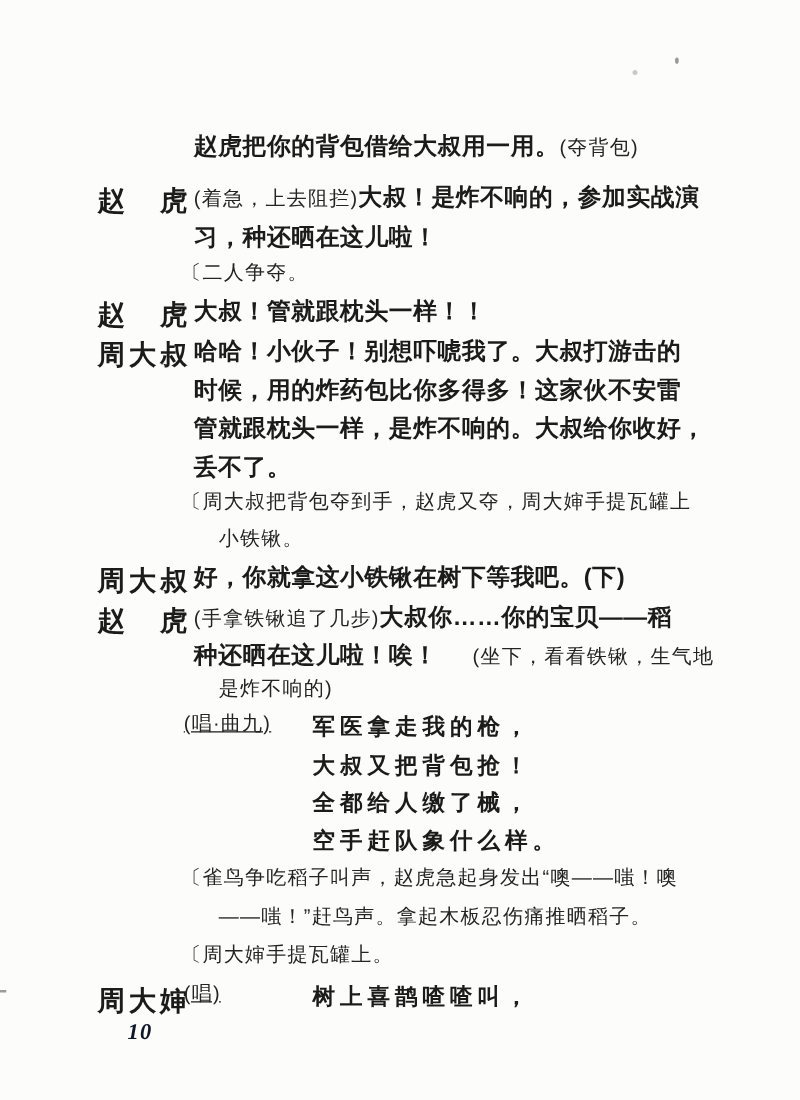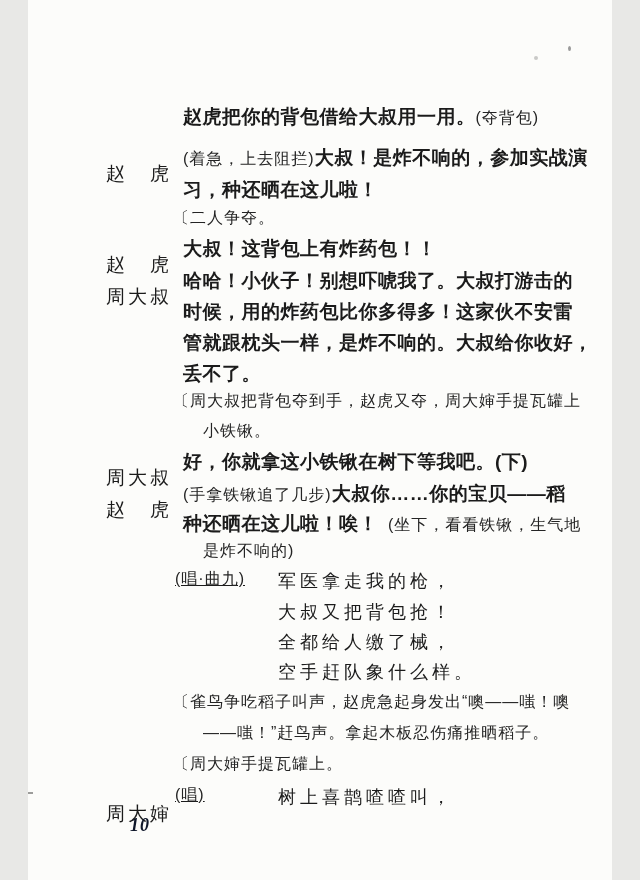--- a/index.html
+++ b/index.html
@@ -2,40 +2,40 @@
 <html><head>
 <meta charset="utf-8">
 <style>
   html, body {
     margin: 0;
     padding: 0;
     background: #e8e8e6;
   }
   .page {
     position: relative;
-    width: 584px;
+    width: 640px;
     height: 880px;
     margin: 0 auto;
     background: #fcfcfa;
     overflow: hidden;
     font-family: "Liberation Sans", sans-serif;
     color: #1b1b1b;
   }
   .row {
     position: absolute;
     left: 0;
     right: 0;
     white-space: nowrap;
   }
   .speaker {
     position: absolute;
     left: 78px;
-    top: 16px;
-    font-size: 19px;
-    font-weight: 400;
+    top: 1px;
+    font-size: 22px;
+    font-weight: 700;
     letter-spacing: 3px;
   }
   .body {
     position: absolute;
     top: 0;
   }
   .at-dialogue { left: 155px; }
   .at-stage    { left: 145px; }
   .at-stagecont{ left: 155px; margin-left: 20px; }
   .at-verse    { left: 250px; }
@@ -46,24 +46,24 @@
     letter-spacing: 0.5px;
   }
   .stg {
     font-size: 16px;
     font-weight: 500;
     letter-spacing: 1px;
     color: #242424;
   }
   .verse {
     font-size: 18px;
-    font-weight: 400;
+    font-weight: 700;
     letter-spacing: 4px;
   }
-  .gap-before { margin-left: 10px; }
+  .gap-before { margin-left: 28px; }
   .page-number {
     position: absolute;
     left: 102px;
     top: 815px;
     font-family: "Liberation Serif", serif;
     font-style: italic;
     font-weight: 600;
     font-size: 18px;
     letter-spacing: 1px;
     color: #0f172a;
@@ -102,21 +102,21 @@
   <div class="row" style="top:177px">
     <span class="body at-dialogue"><span class="dlg">习，种还晒在这儿啦！</span></span>
   </div>
 
   <div class="row" style="top:208px">
     <span class="body at-stage"><span class="stg">〔二人争夺。</span></span>
   </div>
 
   <div class="row" style="top:236px">
     <span class="speaker">赵　虎</span>
-    <span class="body at-dialogue"><span class="dlg">大叔！这背包上有炸药包！！</span></span>
+    <span class="body at-dialogue"><span class="dlg">大叔！管就跟枕头一样！！</span></span>
   </div>
 
   <div class="row" style="top:268px">
     <span class="speaker">周大叔</span>
     <span class="body at-dialogue"><span class="dlg">哈哈！小伙子！别想吓唬我了。大叔打游击的</span></span>
   </div>
 
   <div class="row" style="top:299px">
     <span class="body at-dialogue"><span class="dlg">时候，用的炸药包比你多得多！这家伙不安雷</span></span>
   </div>

